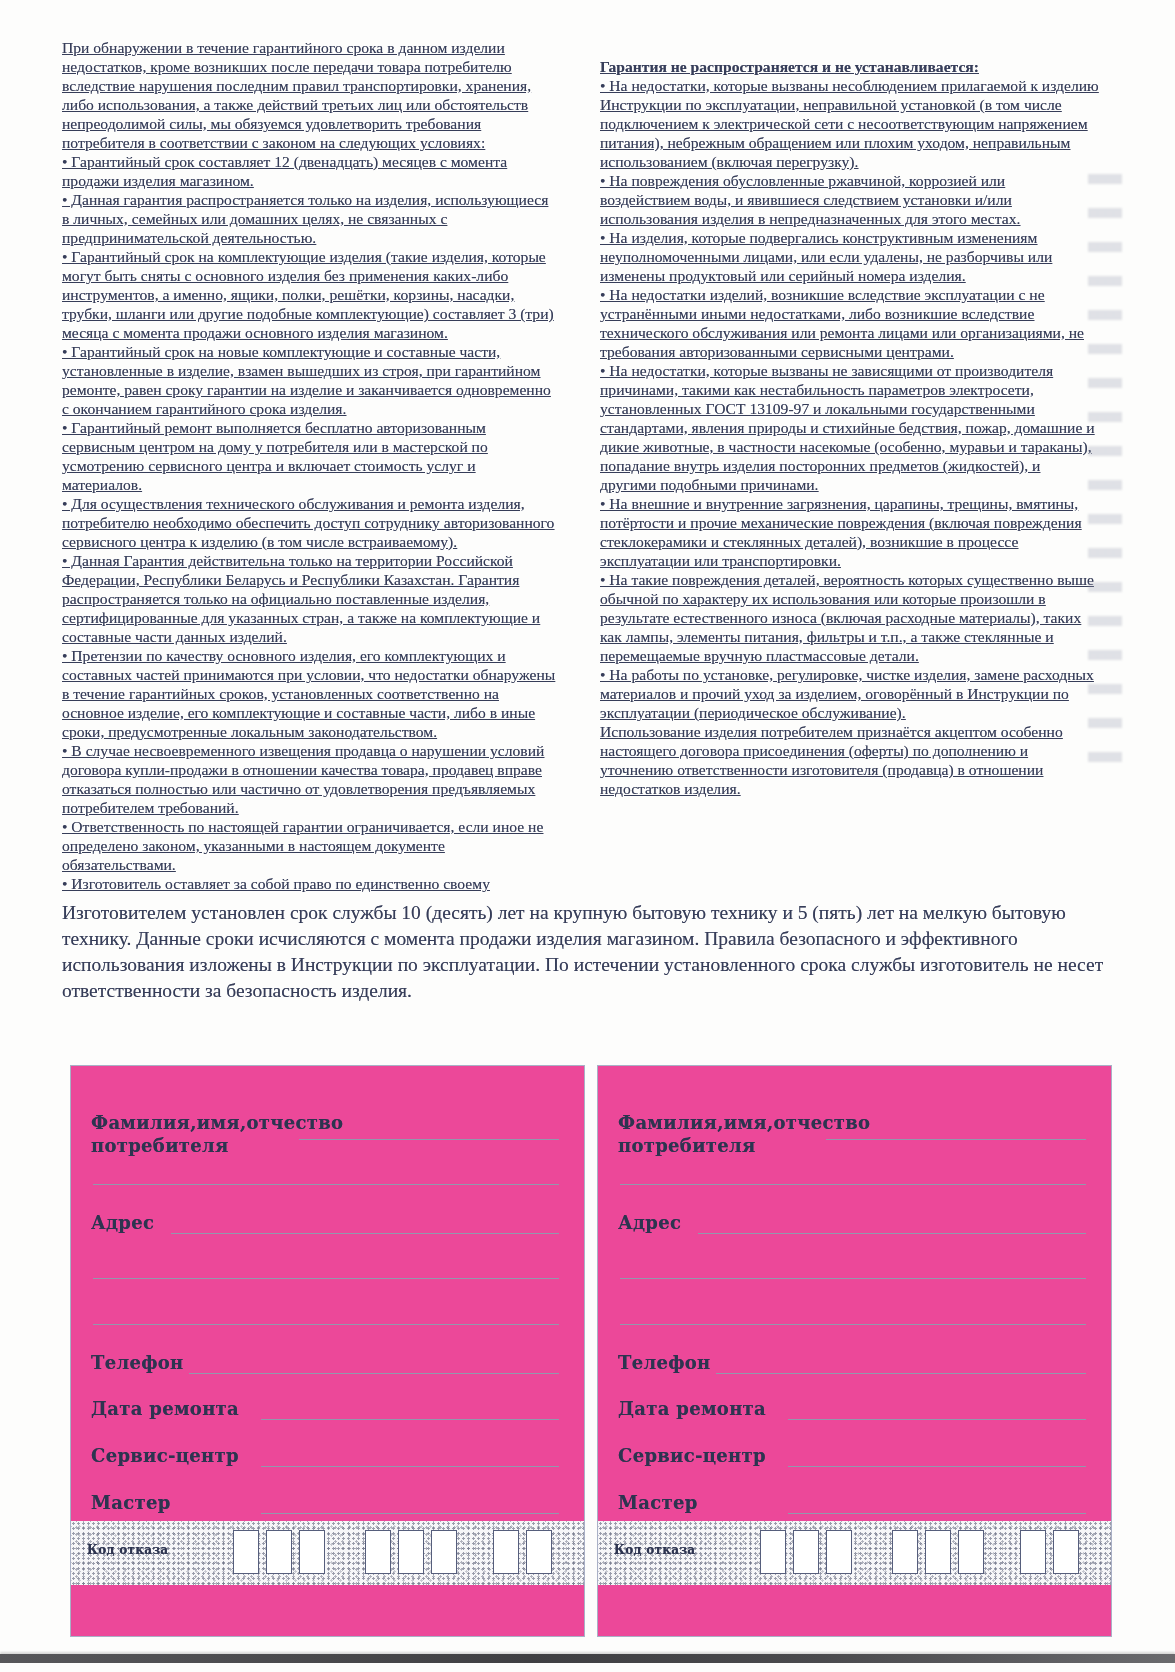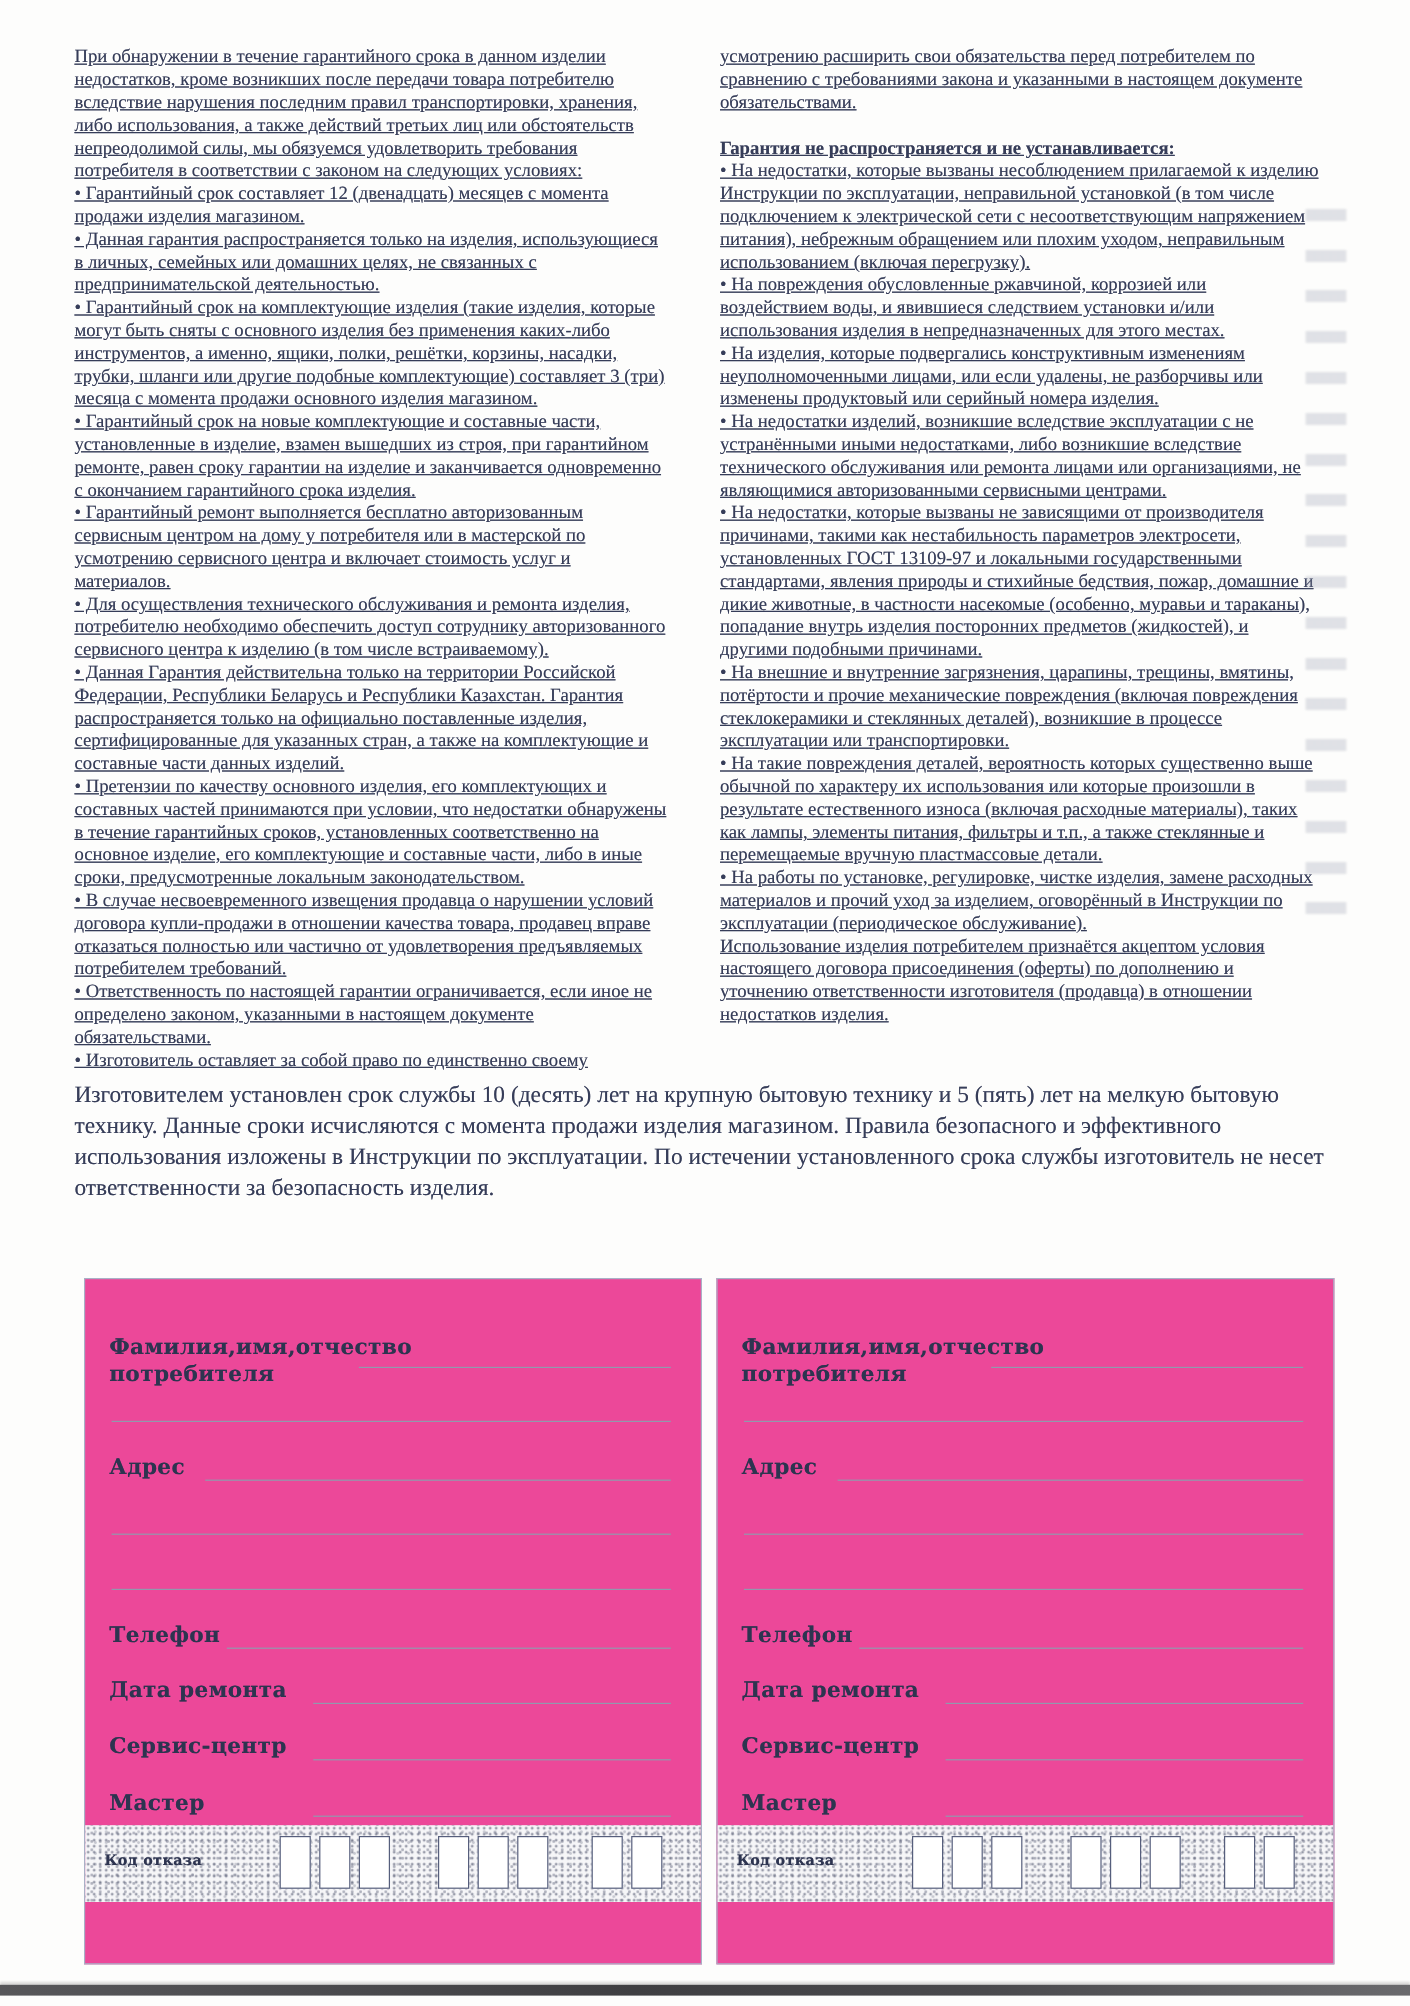--- a/index.html
+++ b/index.html
@@ -103,31 +103,30 @@
     <p>• Гарантийный ремонт выполняется бесплатно авторизованным сервисным центром на дому у потребителя или в мастерской по усмотрению сервисного центра и включает стоимость услуг и материалов.</p>
     <p>• Для осуществления технического обслуживания и ремонта изделия, потребителю необходимо обеспечить доступ сотруднику авторизованного сервисного центра к изделию (в том числе встраиваемому).</p>
     <p>• Данная Гарантия действительна только на территории Российской Федерации, Республики Беларусь и Республики Казахстан. Гарантия распространяется только на официально поставленные изделия, сертифицированные для указанных стран, а также на комплектующие и составные части данных изделий.</p>
     <p>• Претензии по качеству основного изделия, его комплектующих и составных частей принимаются при условии, что недостатки обнаружены в течение гарантийных сроков, установленных соответственно на основное изделие, его комплектующие и составные части, либо в иные сроки, предусмотренные локальным законодательством.</p>
     <p>• В случае несвоевременного извещения продавца о нарушении условий договора купли-продажи в отношении качества товара, продавец вправе отказаться полностью или частично от удовлетворения предъявляемых потребителем требований.</p>
     <p>• Ответственность по настоящей гарантии ограничивается, если иное не определено законом, указанными в настоящем документе обязательствами.</p>
     <p>• Изготовитель оставляет за собой право по единственно своему</p>
   </div>
 
   <div class="col col-right">
-    <p>усмотрению расширить свои обязательства перед потребителем по сравнению с требованиями закона и указанными в настоящем документе обязательствами.</p>
     <p class="heading spacer-above">Гарантия не распространяется и не устанавливается:</p>
     <p>• На недостатки, которые вызваны несоблюдением прилагаемой к изделию Инструкции по эксплуатации, неправильной установкой (в том числе подключением к электрической сети с несоответствующим напряжением питания), небрежным обращением или плохим уходом, неправильным использованием (включая перегрузку).</p>
     <p>• На повреждения обусловленные ржавчиной, коррозией или воздействием воды, и явившиеся следствием установки и/или использования изделия в непредназначенных для этого местах.</p>
     <p>• На изделия, которые подвергались конструктивным изменениям неуполномоченными лицами, или если удалены, не разборчивы или изменены продуктовый или серийный номера изделия.</p>
-    <p>• На недостатки изделий, возникшие вследствие эксплуатации с не устранёнными иными недостатками, либо возникшие вследствие технического обслуживания или ремонта лицами или организациями, не являющимися авторизованными сервисными центрами.</p>
+    <p>• На недостатки изделий, возникшие вследствие эксплуатации с не устранёнными иными недостатками, либо возникшие вследствие технического обслуживания или ремонта лицами или организациями, не требования авторизованными сервисными центрами.</p>
     <p>• На недостатки, которые вызваны не зависящими от производителя причинами, такими как нестабильность параметров электросети, установленных ГОСТ 13109-97 и локальными государственными стандартами, явления природы и стихийные бедствия, пожар, домашние и дикие животные, в частности насекомые (особенно, муравьи и тараканы), попадание внутрь изделия посторонних предметов (жидкостей), и другими подобными причинами.</p>
     <p>• На внешние и внутренние загрязнения, царапины, трещины, вмятины, потёртости и прочие механические повреждения (включая повреждения стеклокерамики и стеклянных деталей), возникшие в процессе эксплуатации или транспортировки.</p>
     <p>• На такие повреждения деталей, вероятность которых существенно выше обычной по характеру их использования или которые произошли в результате естественного износа (включая расходные материалы), таких как лампы, элементы питания, фильтры и т.п., а также стеклянные и перемещаемые вручную пластмассовые детали.</p>
     <p>• На работы по установке, регулировке, чистке изделия, замене расходных материалов и прочий уход за изделием, оговорённый в Инструкции по эксплуатации (периодическое обслуживание).</p>
-    <p>Использование изделия потребителем признаётся акцептом условия настоящего договора присоединения (оферты) по дополнению и уточнению ответственности изготовителя (продавца) в отношении недостатков изделия.</p>
+    <p>Использование изделия потребителем признаётся акцептом особенно настоящего договора присоединения (оферты) по дополнению и уточнению ответственности изготовителя (продавца) в отношении недостатков изделия.</p>
   </div>
 
   <div class="service">
     <p>Изготовителем установлен срок службы 10 (десять) лет на крупную бытовую технику и 5 (пять) лет на мелкую бытовую технику. Данные сроки исчисляются с момента продажи изделия магазином. Правила безопасного и эффективного использования изложены в Инструкции по эксплуатации. По истечении установленного срока службы изготовитель не несет ответственности за безопасность изделия.</p>
   </div>
 
   <div class="card card-left">
     <div class="f-label" style="left:20px;top:45px;">
       <span>Фамилия,имя,отчество</span><br>
       <span>потребителя</span>

